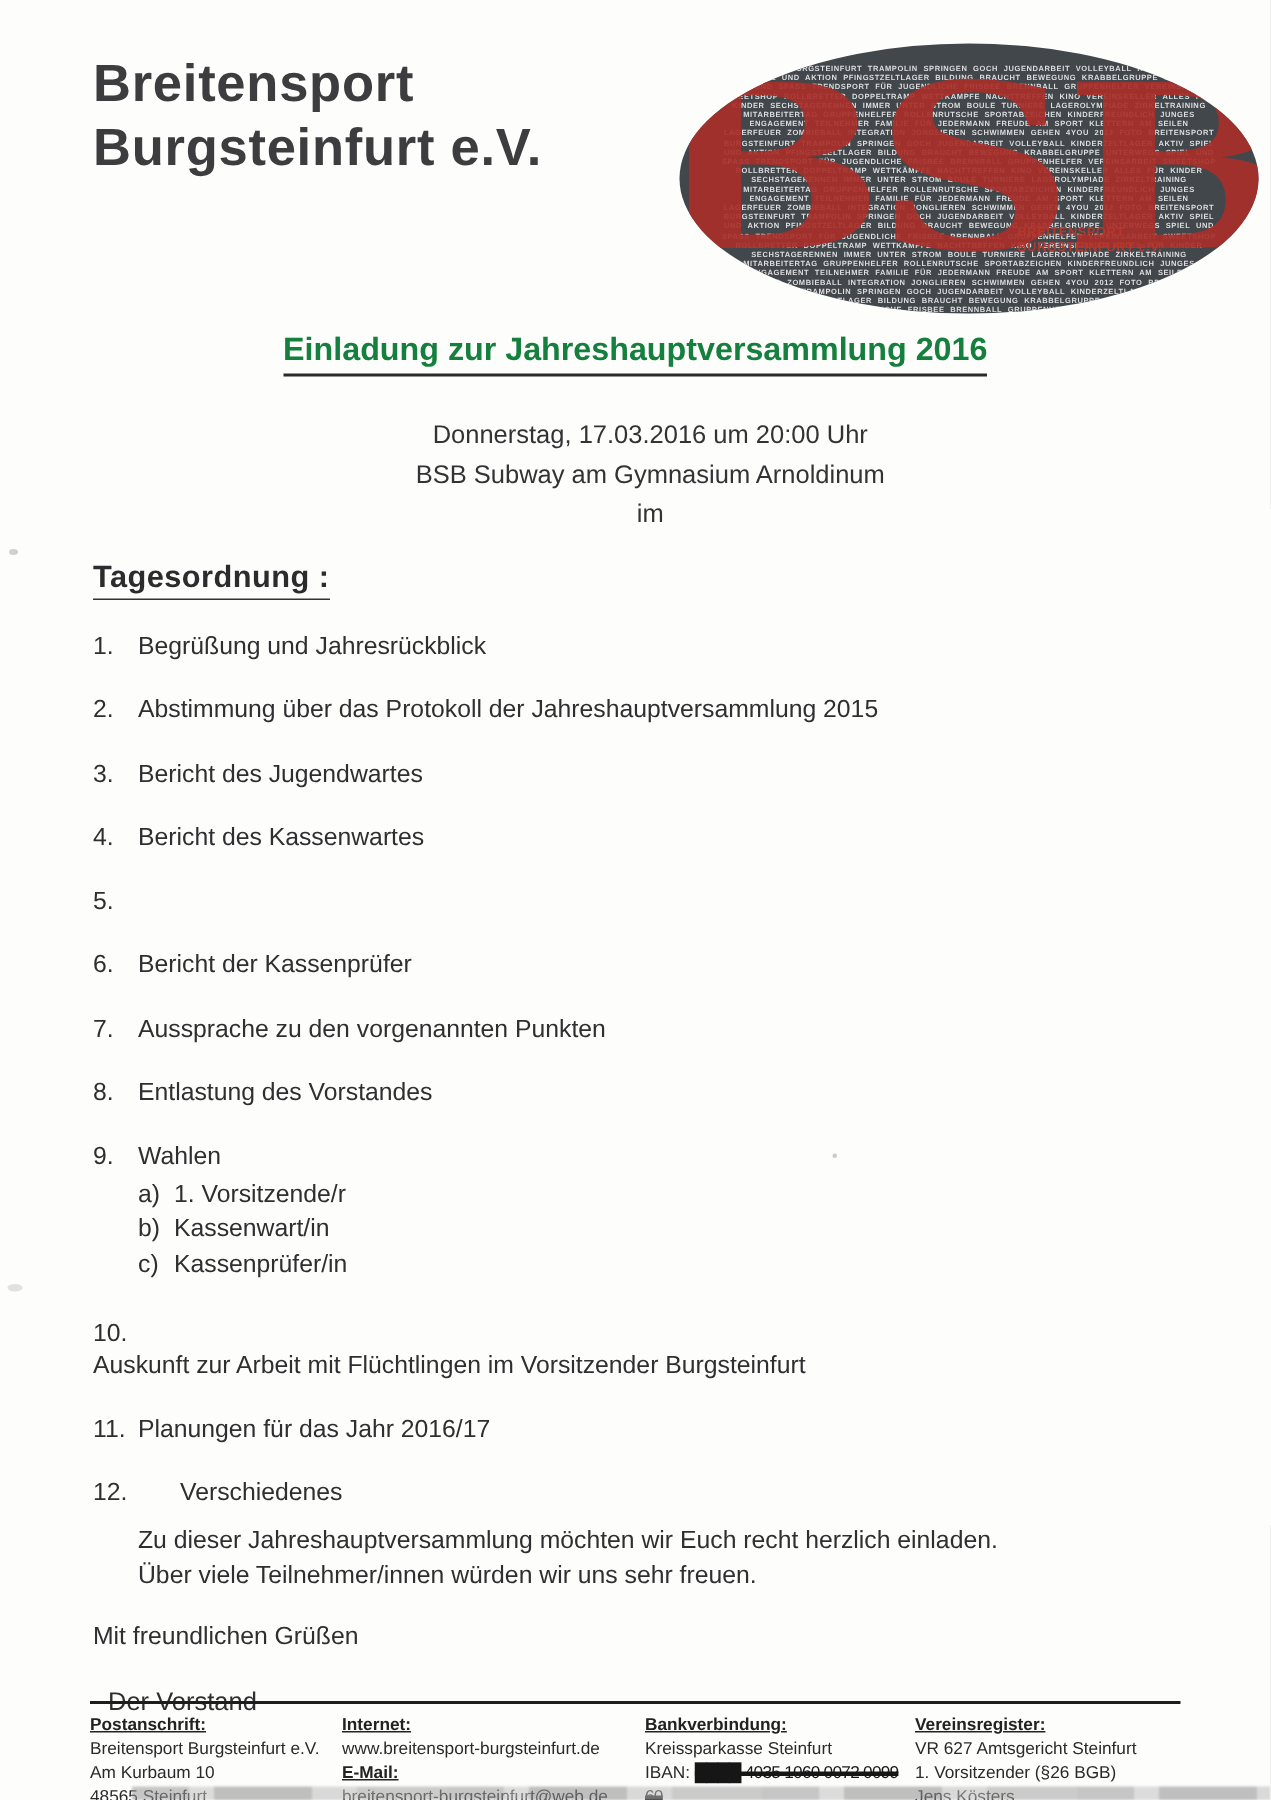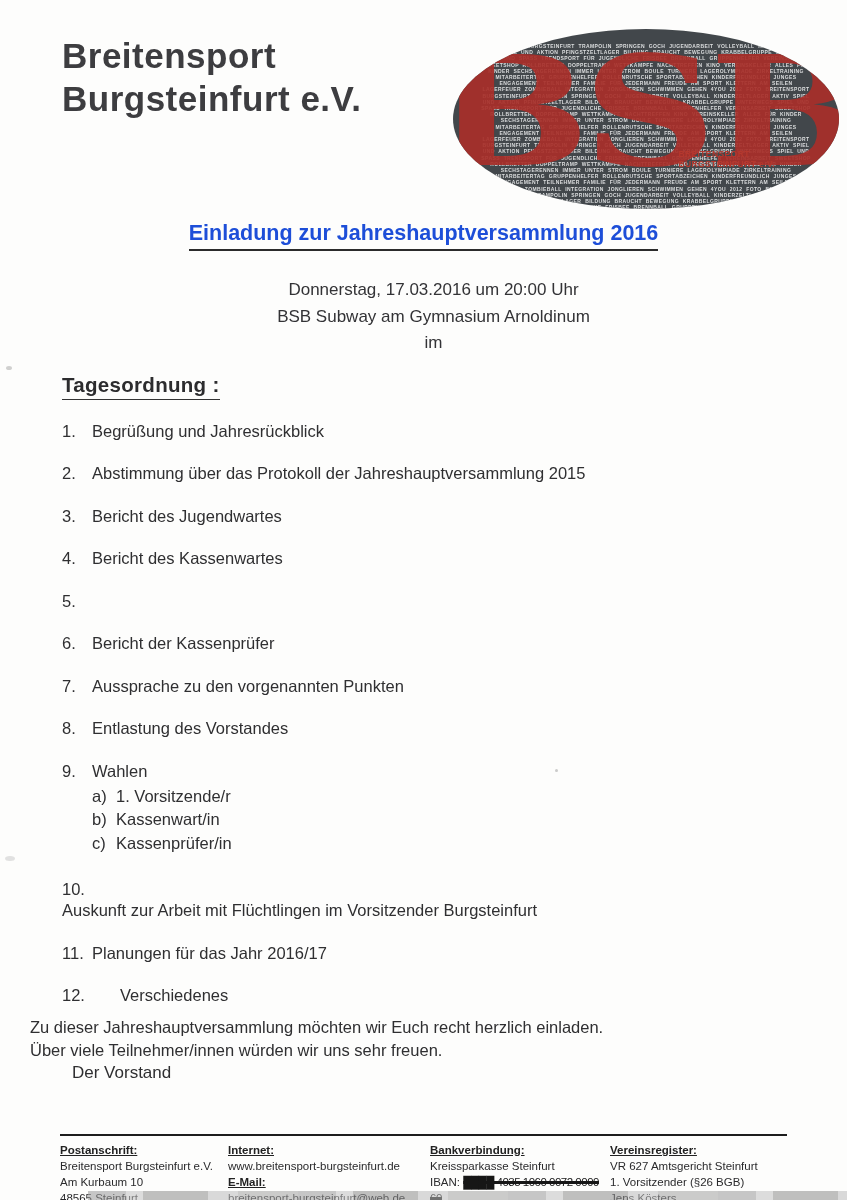--- a/index.html
+++ b/index.html
@@ -43,41 +43,41 @@
     position:absolute;right:64px;bottom:40px;
     font-size:8.5px;line-height:9.5px;font-weight:bold;
     color:#b5382e;letter-spacing:.4px;text-align:left;
   }
 
   
   .main{position:absolute;top:221px;left:0;width:847px;}
   .title-wrap{text-align:center;margin:0 0 26px 0;}
   .title{
     display:inline-block;
-    font-size:21.5px;font-weight:bold;color:#1d4ed8;
+    font-size:21.5px;font-weight:bold;color:#15803d;
     border-bottom:2.5px solid #2b2b2b;padding-bottom:3px;
   }
   .date-block{text-align:center;font-size:17px;line-height:26.5px;color:#333336;padding-left:20px;}
 
   .agenda-heading-wrap{margin:16px 0 21px 62px;}
   .agenda-heading{
     display:inline-block;
     font-size:20.5px;font-weight:bold;color:#2c2c2e;
     border-bottom:1.8px solid #333;padding-bottom:2px;letter-spacing:.3px;
   }
   .agenda{margin-left:62px;margin-right:40px;font-size:16.5px;}
   .row{display:flex;margin-bottom:21.5px;line-height:21px;}
   .row .num{flex:none;min-width:30px;}
   .subs{margin:3px 0 3px 30px;}
   .subrow{display:flex;line-height:23.5px;}
   .subrow .subnum{flex:none;min-width:24px;}
   .gap-before{margin-top:24px;flex-direction:column;}
   .row.last{margin-bottom:10px;gap:28px;}
 
-  .closing{margin-left:30px;font-size:16.5px;line-height:23px;}
+  .closing{margin-left:92px;font-size:16.5px;line-height:23px;}
   .salutation{margin:19px 0 22px 62px;font-size:16.5px;line-height:21px;}
   .signature{margin-left:72px;font-size:17px;line-height:21px;}
 
   
   .footer{
     position:absolute;left:60px;top:1134px;width:727px;
     border-top:2px solid #1d1d1d;padding-top:6px;
     display:flex;font-size:11.5px;line-height:16px;color:#2a2a2c;
   }
   .fcol1{width:168px;} .fcol2{width:202px;} .fcol3{width:180px;} .fcol4{width:177px;}
@@ -194,20 +194,21 @@
         <span class="num">12.</span>
         <span>Verschiedenes</span>
       </div>
     </div>
 
     <div class="closing">
       <div>Zu dieser Jahreshauptversammlung möchten wir Euch recht herzlich einladen.</div>
       <div>Über viele Teilnehmer/innen würden wir uns sehr freuen.</div>
     </div>
 
+    <div class="salutation">Mit freundlichen Grüßen</div>
     <div class="signature">Der Vorstand</div>
   </div>
 
   <div class="footer">
     <div class="fcol1">
       <div class="fheading">Postanschrift:</div>
       <div>Breitensport Burgsteinfurt e.V.</div>
       <div>Am Kurbaum 10</div>
       <div>48565 Steinfurt</div>
     </div>

